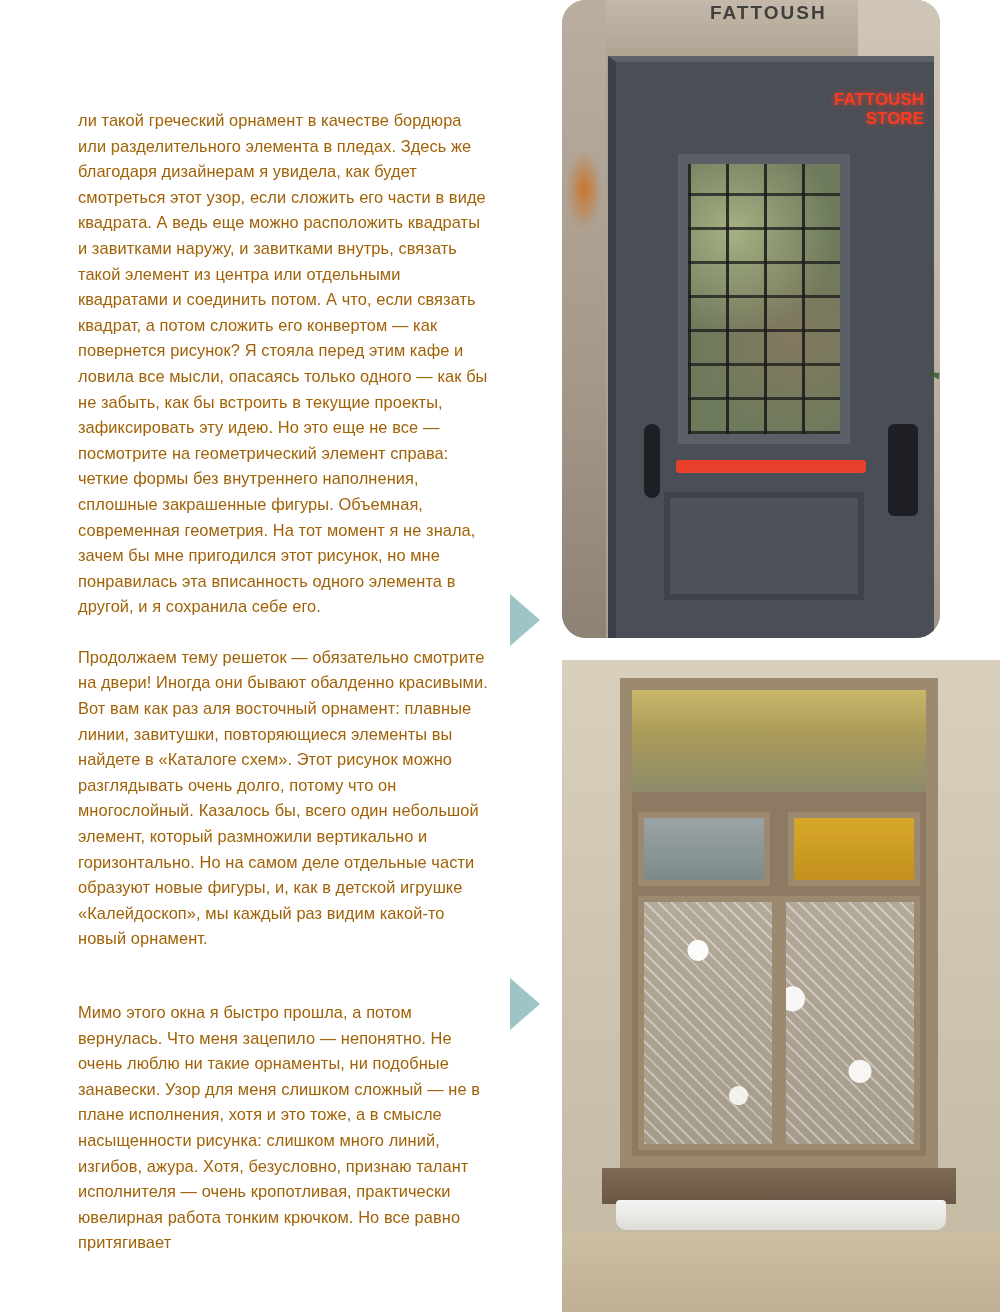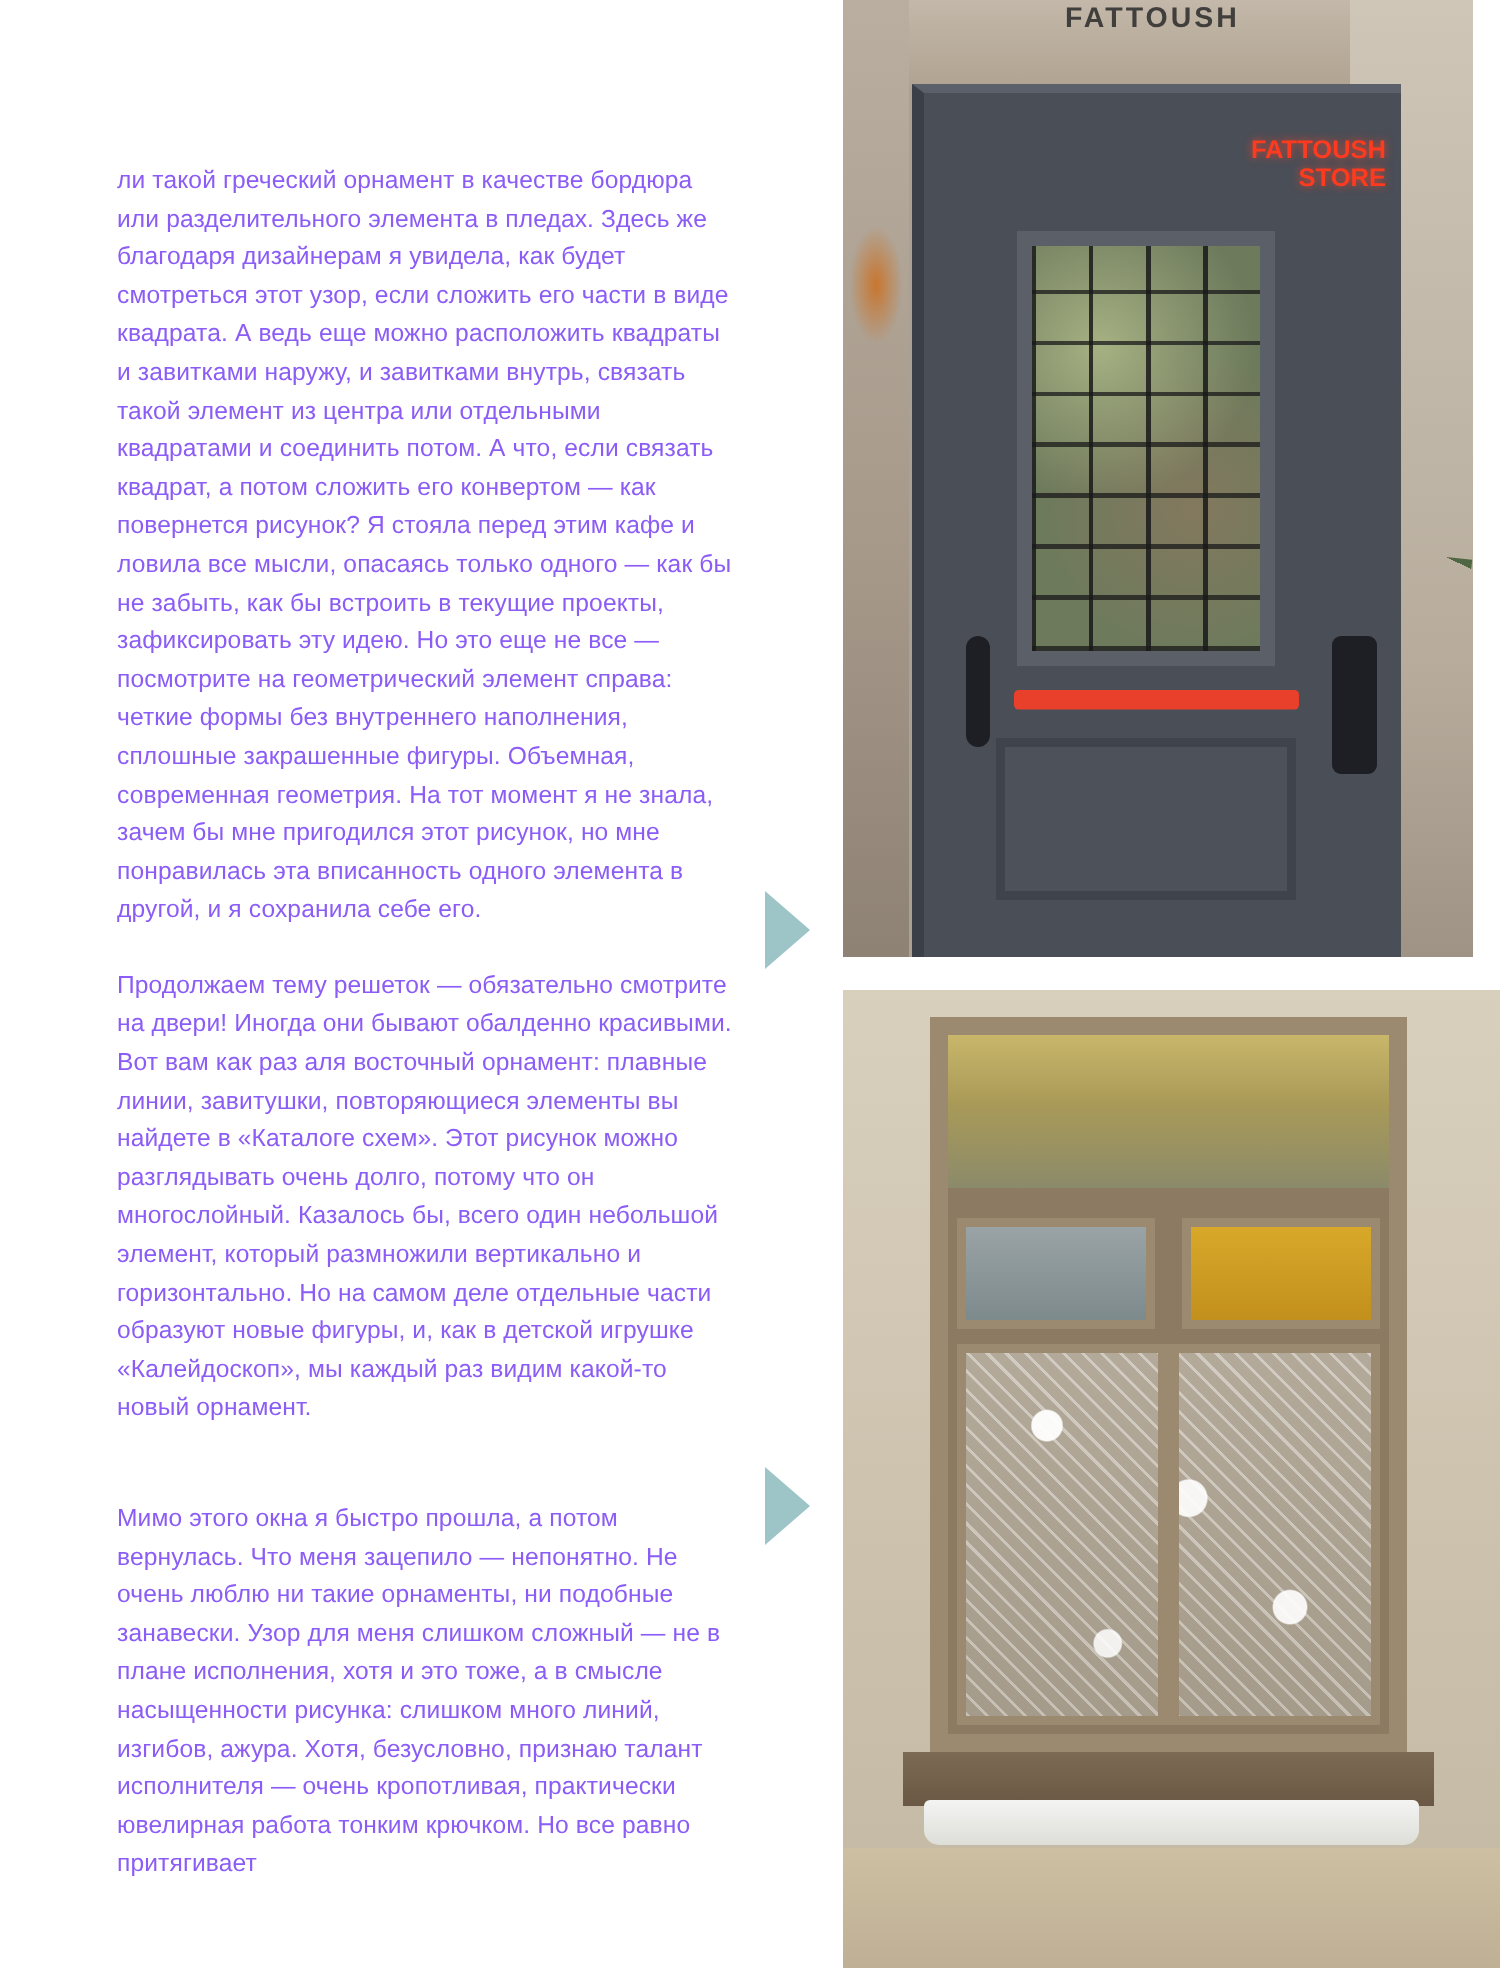--- a/index.html
+++ b/index.html
@@ -19,39 +19,40 @@
   
   .text-column {
     position: absolute;
     left: 78px;
     top: 108px;
     width: 410px;
   }
   .para {
     font-size: 16.4px;
     line-height: 25.6px;
-    color: #8b5cf6;
+    color: #a16207;
     text-align: left;
     margin: 0 0 25px 0;
     letter-spacing: 0.005em;
     white-space: pre-line;
   }
   .para:last-child { margin-bottom: 0; margin-top: 48px; }
 
   
   .photo {
     position: absolute;
     overflow: hidden;
   }
   .photo-door {
     left: 562px;
     top: 0px;
-    width: 420px;
+    width: 378px;
     height: 638px;
     background: #a9a096;
+    border-radius: 24px;
   }
   .photo-window {
     left: 562px;
     top: 660px;
     width: 438px;
     height: 652px;
     background: #cfc6b6;
   }
 
   

